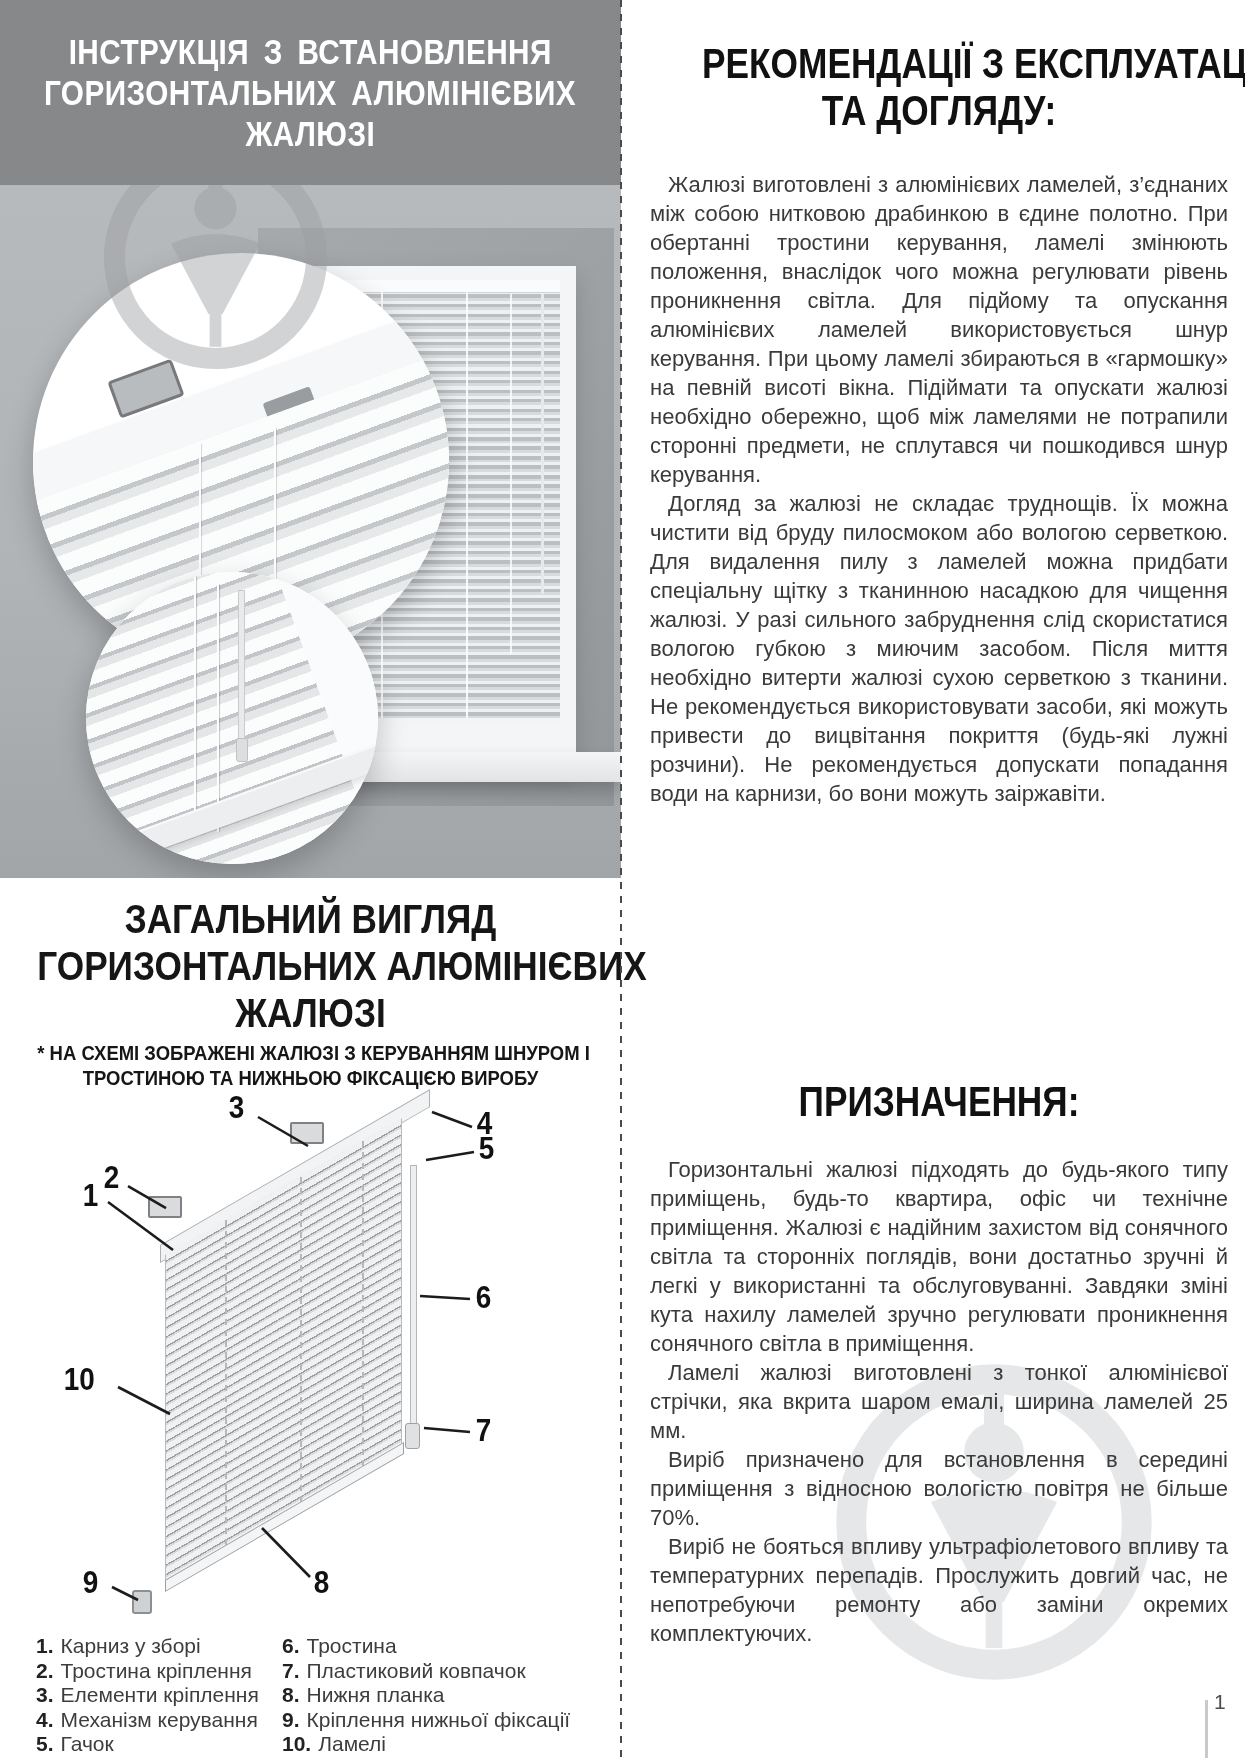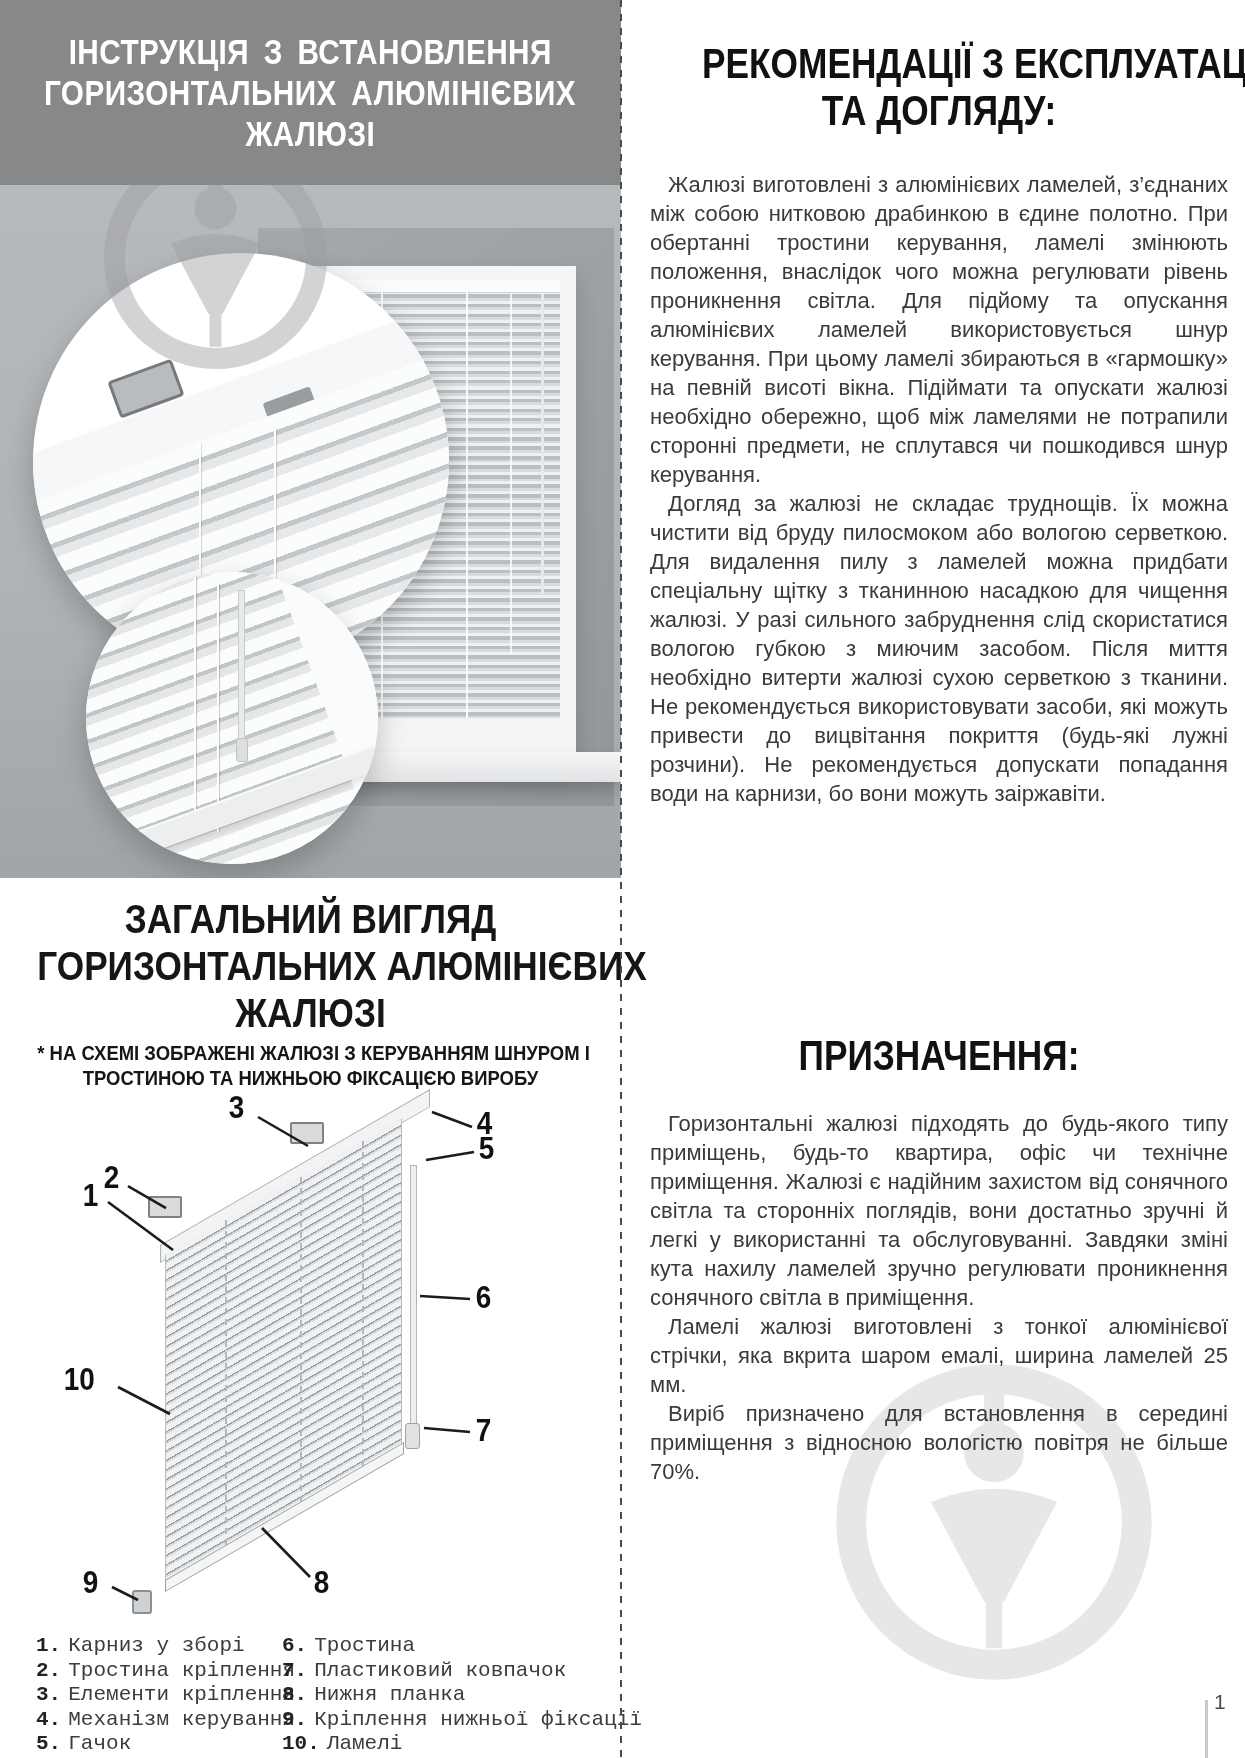--- a/index.html
+++ b/index.html
@@ -65,29 +65,29 @@
                 transform:skewY(-30deg);transform-origin:0 0;}
   .d-string{width:2px;height:332px;background:repeating-linear-gradient(180deg,#b6b9bc 0 6px,transparent 6px 11px);}
   .d-wand{left:410px;top:1165px;width:5px;height:272px;background:#eceef0;border:1px solid #b5b8ba;}
   .d-tassel{left:405px;top:1423px;width:13px;height:24px;background:#dfe1e3;border:1px solid #9fa2a4;border-radius:3px;}
   .d-bracket{width:30px;height:18px;background:#d9dbdd;border:2px solid #7f8184;border-radius:2px;}
   .d-hook{left:132px;top:1590px;width:16px;height:20px;background:#cfd2d4;border:2px solid #8d9093;border-radius:3px;}
   .callout{position:absolute;font-weight:700;font-size:31px;color:#111;transform:scaleX(.9);z-index:6;}
   svg.leaders{left:0;top:0;z-index:5;pointer-events:none;}
 
   
-  .legend-col{z-index:2;font-family:Liberation Mono, monospace;}
+  .legend-col{z-index:2;}
   .leg-item{font-size:21px;line-height:24.6px;color:#3d3d3d;white-space:nowrap;}
   .leg-num{font-weight:700;color:#222;margin-right:7px;}
 
   
   .divider{left:620px;top:0;width:2px;height:1758px;
            background:repeating-linear-gradient(180deg,#4a4a4a 0 7px,transparent 7px 14px);z-index:4;}
   .care-block{left:650px;top:40px;width:578px;z-index:3;}
-  .purpose-block{left:650px;top:1032px;width:578px;z-index:3;}
+  .purpose-block{left:650px;top:1078px;width:578px;z-index:3;}
   .r-title{text-align:center;margin:0 0 36px 0;}
   .r-title .cond{color:#111;font-weight:700;font-size:43px;line-height:47px;transform:scaleX(0.82);}
   .body-p{margin:0;font-size:22px;line-height:29px;text-align:justify;text-indent:18px;color:#3a3a3a;}
   .wm{opacity:.45;z-index:1;}
   .page-num-bar{left:1205px;top:1700px;width:3px;height:58px;background:#c9c9c9;}
   .page-num{left:1214px;top:1690px;font-size:21px;color:#4d4d4d;}
 </style>
 </head>
 <body>
 
@@ -223,18 +223,19 @@
     <p class="body-p">Догляд за жалюзі не складає труднощів. Їх можна чистити від бруду пилосмоком або вологою серветкою. Для видалення пилу з ламелей можна придбати спеціальну щітку з тканинною насадкою для чищення жалюзі. У разі сильного забруднення слід скористатися вологою губкою з миючим засобом. Після миття необхідно витерти жалюзі сухою серветкою з тканини. Не рекомендується використовувати засоби, які можуть привести до вицвітання покриття (будь-які лужні розчини). Не рекомендується допускати попадання води на карнизи, бо вони можуть заіржавіти.</p>
   </div>
 
   <div class="abs purpose-block">
     <div class="r-title" style="margin-bottom:30px;">
       <span class="cond">ПРИЗНАЧЕННЯ:</span>
     </div>
     <p class="body-p">Горизонтальні жалюзі підходять до будь-якого типу приміщень, будь-то квартира, офіс чи технічне приміщення. Жалюзі є надійним захистом від сонячного світла та сторонніх поглядів, вони достатньо зручні й легкі у використанні та обслуговуванні. Завдяки зміні кута нахилу ламелей зручно регулювати проникнення сонячного світла в приміщення.</p>
     <p class="body-p">Ламелі жалюзі виготовлені з тонкої алюмінієвої стрічки, яка вкрита шаром емалі, ширина ламелей 25 мм.</p>
     <p class="body-p">Виріб призначено для встановлення в середині приміщення з відносною вологістю повітря не більше 70%.</p>
+    <p class="body-p">Виріб не бояться впливу ультрафіолетового впливу та температурних перепадів. Прослужить довгий час, не непотребуючи ремонту або заміни окремих комплектуючих.</p>
   </div>
 
   <div class="abs page-num-bar"></div>
   <div class="abs page-num">1</div>
 
 </div>
 
 </body></html>

